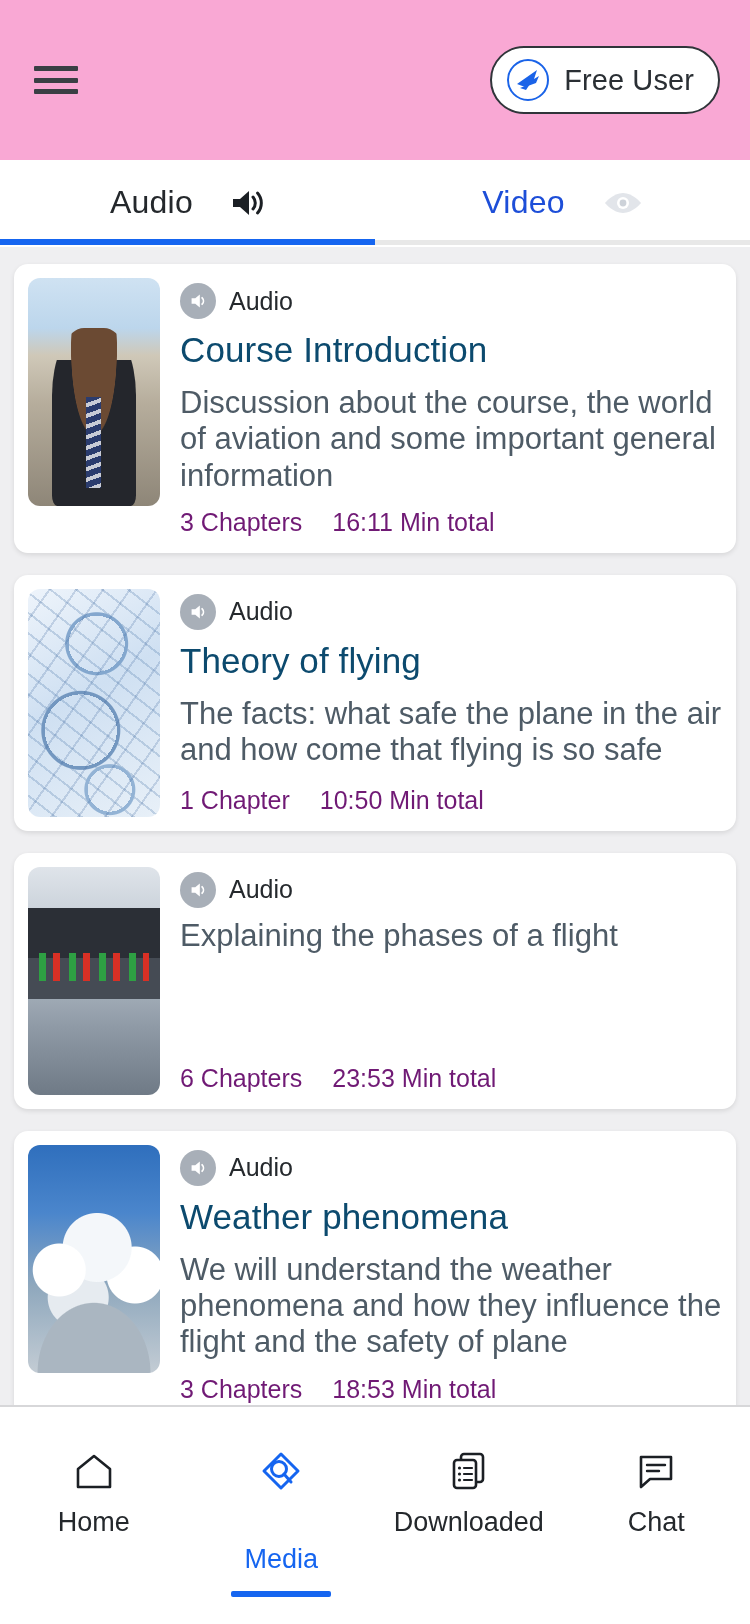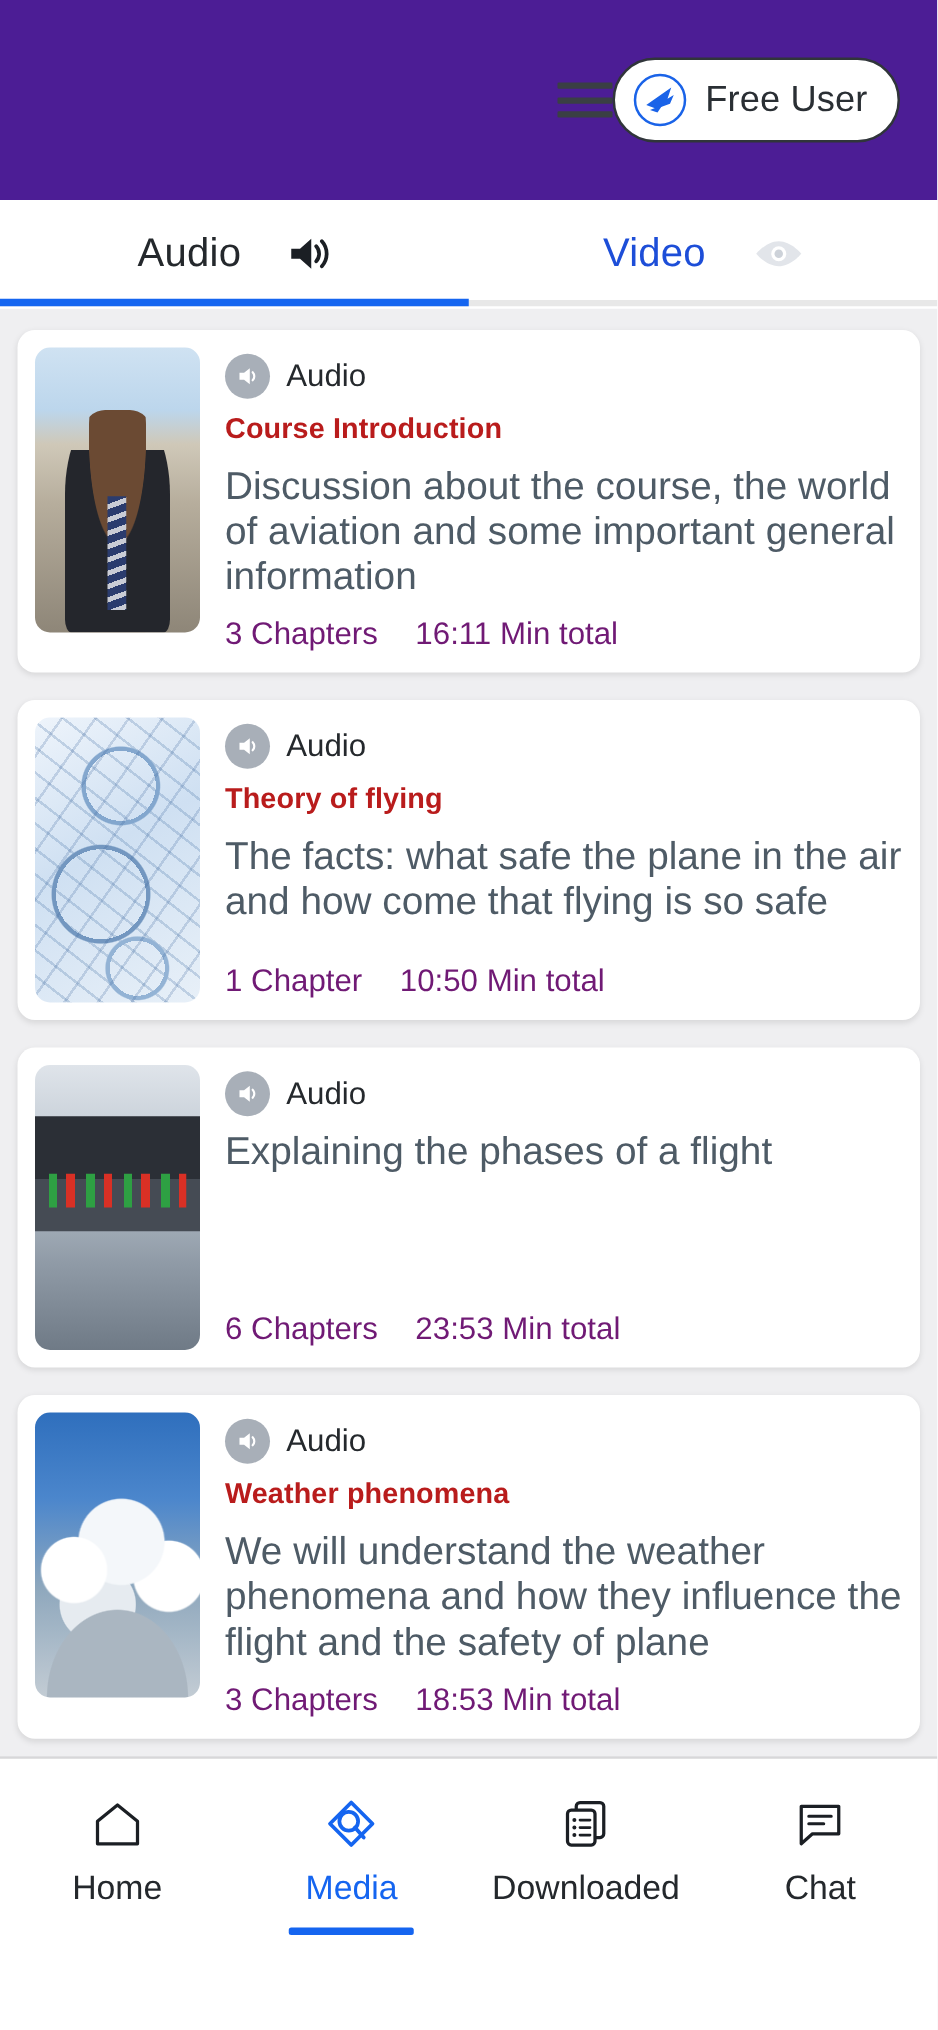--- a/index.html
+++ b/index.html
@@ -17,24 +17,24 @@
     width: 750px;
     height: 1624px;
     background: #ffffff;
     overflow: hidden;
   }
 
   
   .header {
     position: relative;
     height: 160px;
-    background: #4c1d95;
-    display: flex;
-    align-items: center;
-    justify-content: flex-end;
+    background: #f9a8d4;
+    display: flex;
+    align-items: center;
+    justify-content: space-between;
     padding: 0 30px 0 34px;
   }
 
   .hamburger {
     width: 44px;
     height: 36px;
     display: flex;
     flex-direction: column;
     justify-content: space-between;
     padding: 4px 0;
@@ -153,23 +153,23 @@
     align-items: center;
     gap: 13px;
     margin-bottom: 10px;
   }
   .media-type-label {
     font-size: 25px;
     color: #25292d;
   }
 
   .card-title {
-    font-size: 23px;
-    font-weight: bold;
-    color: #b91c1c;
+    font-size: 35px;
+    font-weight: normal;
+    color: #0c4a6e;
     letter-spacing: 0.1px;
     margin-bottom: 14px;
     line-height: 1.2;
   }
 
   .card-desc {
     font-size: 31px;
     color: #4e5b66;
     line-height: 1.17;
     margin-bottom: 14px;
@@ -198,21 +198,21 @@
 
   
   .bottom-nav {
     position: absolute;
     left: 0; right: 0; bottom: 0;
     height: 219px;
     background: #ffffff;
     border-top: 2px solid #d7d7d9;
     display: flex;
     align-items: flex-start;
-    padding-top: 26px;
+    padding-top: 38px;
     overflow: hidden;
   }
   .nav-item {
     flex: 1;
     display: flex;
     flex-direction: column;
     align-items: center;
     gap: 10px;
     cursor: pointer;
     position: relative;
@@ -222,21 +222,21 @@
     height: 52px;
     display: flex;
     align-items: center;
     justify-content: center;
   }
   .nav-label {
     font-size: 27px;
     color: #24282c;
     white-space: nowrap;
   }
-  .nav-item.active .nav-label { color: #1565f0; }
+  .nav-item.active .nav-label { color: #1565f0; margin-top: 37px; }
   .nav-underline {
     position: absolute;
     bottom: -22px;
     width: 100px;
     height: 6px;
     background: #1565f0;
     border-radius: 2px;
   }
 
   

